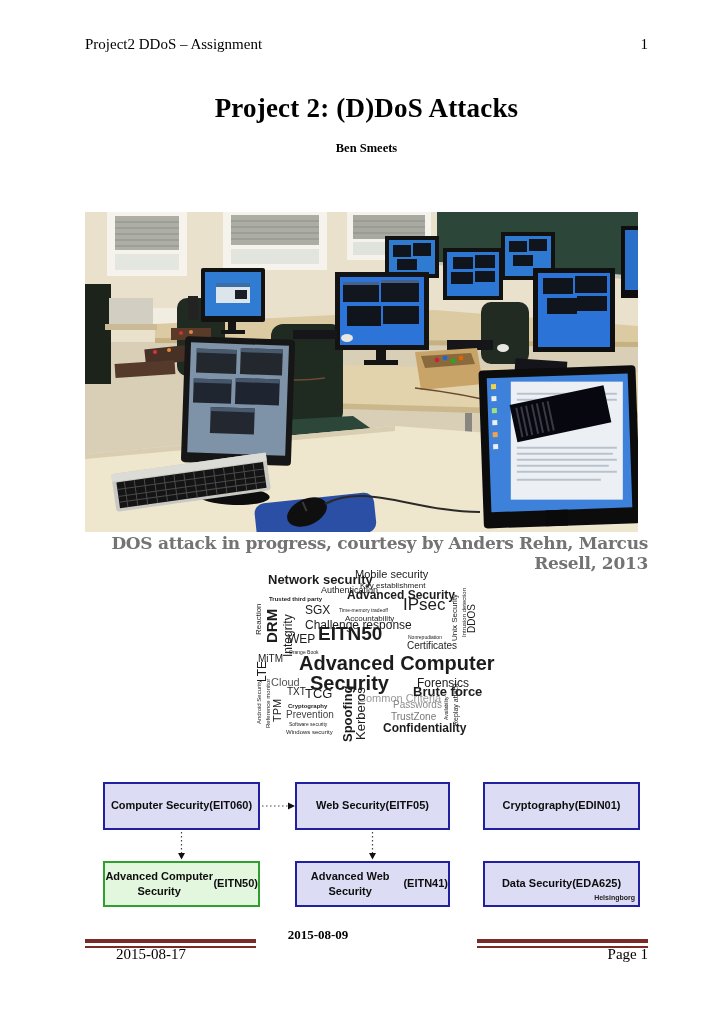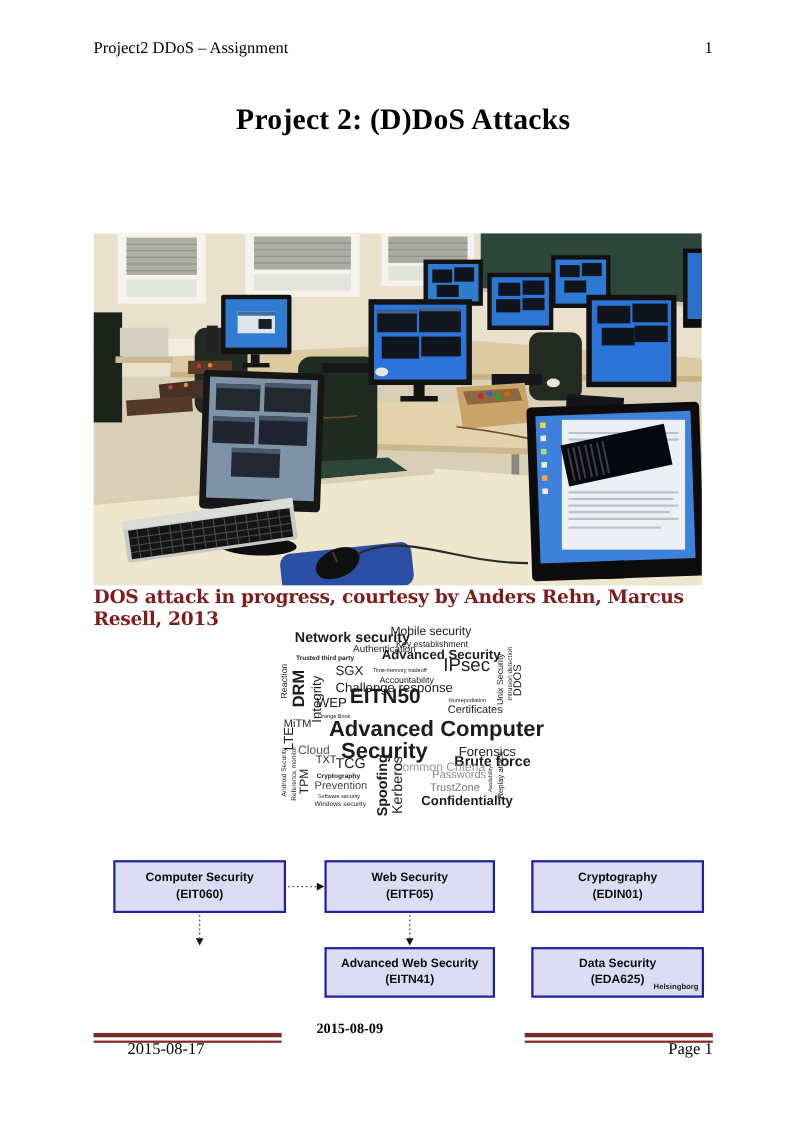--- a/index.html
+++ b/index.html
@@ -10,29 +10,29 @@
   .dept-line{position:absolute;left:85px;top:78px;width:563px;text-align:center;
     font-size:13.5px;font-weight:bold;}
   .doc-title{position:absolute;left:85px;top:93px;width:563px;text-align:center;
     font-size:27px;font-weight:bold;letter-spacing:0.2px;}
   .author{position:absolute;left:85px;top:141px;width:563px;text-align:center;
     font-size:12.5px;font-weight:bold;}
   .photo-wrap{position:absolute;left:85px;top:212px;width:553px;height:320px;}
   .photo-wrap svg{display:block;}
   .caption{position:absolute;left:85px;top:533px;width:563px;
     font-family:"DejaVu Serif", serif;font-weight:bold;font-size:17px;letter-spacing:-0.3px;
-    color:#7f1d1d;}
+    color:#737373;text-align:right;}
   .cloud{position:absolute;left:255px;top:567px;width:236px;height:176px;}
   .cloud-word{position:absolute;font-family:"Liberation Sans", sans-serif;line-height:1;
     white-space:nowrap;color:#1c1c1c;}
   .cloud-word.vert{transform:rotate(-90deg);transform-origin:0 0;}
   .diagram{position:absolute;left:85px;top:780px;width:563px;height:130px;}
   .diagram svg.arrows{position:absolute;left:0;top:0;}
   .course-box{position:absolute;border:2px solid #2020A0;background:#DCDCF5;
-    display:flex;flex-direction:column;justify-content:center;align-items:center;
+    display:flex;flex-direction:row;justify-content:center;align-items:center;
     font-family:"Liberation Sans", sans-serif;font-weight:bold;font-size:11px;line-height:1.4;
     color:#0d0d0d;text-align:center;box-sizing:border-box;}
   .course-box.green{border-color:#2FA02F;background:#E3F7DF;}
   .course-note{position:absolute;right:3px;bottom:2px;font-size:7px;font-weight:bold;color:#222;}
   .footer-center{position:absolute;left:245px;top:927px;width:146px;text-align:center;
     font-size:13px;font-weight:bold;}
   .footer-bar{position:absolute;height:3px;border-top:4px solid #7B2B25;border-bottom:2px solid #7B2B25;}
   .footer-bar.left{left:85px;top:939px;width:171px;}
   .footer-bar.right{left:477px;top:939px;width:171px;}
   .footer-left{position:absolute;left:85px;top:946px;font-size:15px;margin-left:31px;}
@@ -40,20 +40,21 @@
 </style>
 </head>
 <body>
 
 <div class="doc-page">
 
   <div class="hdr-left">Project2 DDoS – Assignment</div>
   <div class="hdr-page">1</div>
 
   <div class="doc-title">Project 2: (D)DoS Attacks</div>
+  <div class="author">Ben Smeets</div>
 
   <div class="photo-wrap">
     <svg width="553" height="320" viewBox="0 0 553 320">
 
       <rect x="0" y="0" width="553" height="130" fill="#E9E1CC"></rect>
       <rect x="0" y="130" width="553" height="195" fill="#D9CFB6"></rect>
       <rect x="0" y="96" width="170" height="16" fill="#F1EDE0"></rect>
 
       <g>
         <rect x="22" y="0" width="80" height="64" fill="#F5F3EB"></rect>
@@ -315,20 +316,24 @@
           <span>(EIT060)</span>
         </div>
         <div class="course-box" style="left: 210px; top: 2px; width: 155px; height: 48px;">
           <span>Web Security</span>
           <span>(EITF05)</span>
         </div>
         <div class="course-box" style="left: 398px; top: 2px; width: 157px; height: 48px;">
           <span>Cryptography</span>
           <span>(EDIN01)</span>
         </div>
+        <div class="course-box green" style="left: 18px; top: 81px; width: 157px; height: 46px;">
+          <span>Advanced Computer Security</span>
+          <span>(EITN50)</span>
+        </div>
         <div class="course-box" style="left: 210px; top: 81px; width: 155px; height: 46px;">
           <span>Advanced Web Security</span>
           <span>(EITN41)</span>
         </div>
         <div class="course-box" style="left: 398px; top: 81px; width: 157px; height: 46px;">
           <span>Data Security</span>
           <span>(EDA625)</span>
           <span class="course-note">Helsingborg</span>
         </div>
       </div>

